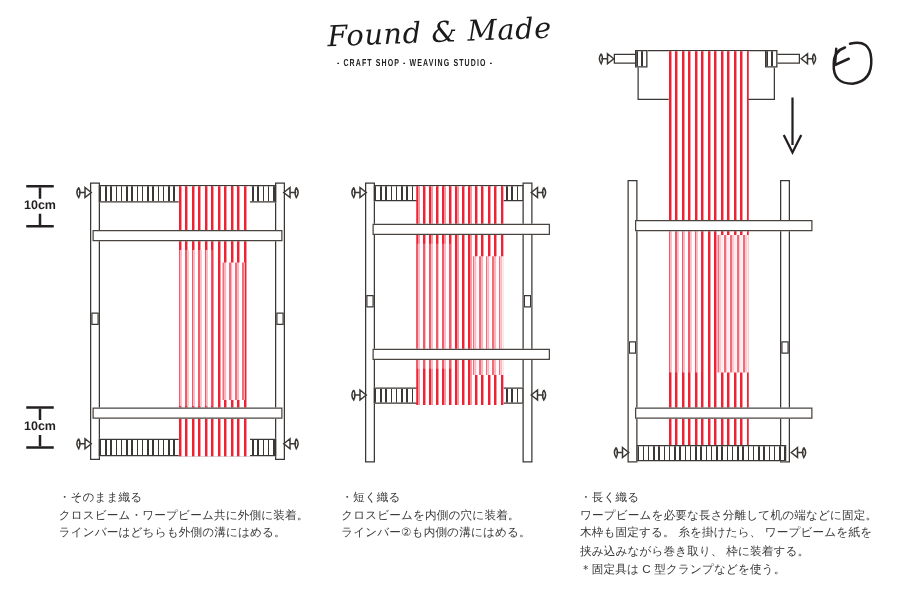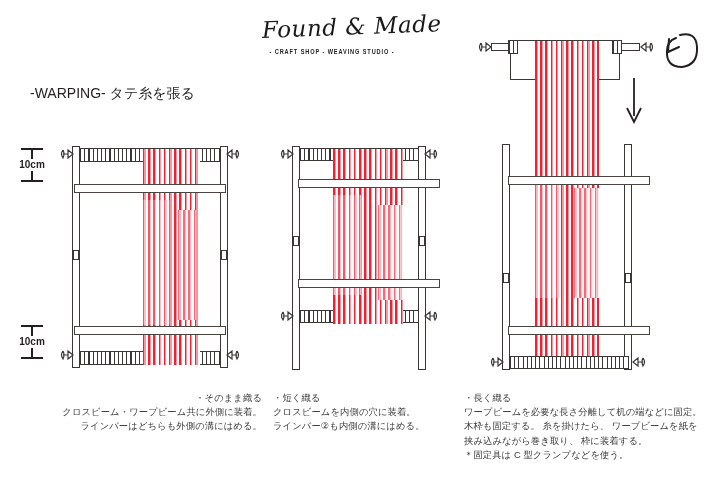--- a/index.html
+++ b/index.html
@@ -91,21 +91,20 @@
 <body>
 
 <div class="page">
 
 
   <div class="logo-wrap">
     <div class="logo-script">Found &amp; Made</div>
     <div class="logo-sub">- CRAFT SHOP - WEAVING STUDIO -</div>
   </div>
 
-  <div class="subtitle">-WARPING- タテ糸を張る</div>
 
   <div class="dim" style="left:10px;top:148px;">
     <div class="bar"></div>
     <div class="stem" style="height:9px;"></div>
     <div class="lbl">10cm</div>
     <div class="stem" style="height:9px;"></div>
     <div class="bar"></div>
   </div>
 
   <div class="dim" style="left:10px;top:325px;">
@@ -247,21 +246,21 @@
     </div>
   </div>
 
   <div class="rot-arrow" style="left:660px;top:27px;">
     <svg width="44" height="46" viewBox="0 0 44 46">
       <path d="M20 8 Q36 4 37 20 Q38 38 22 40 Q6 40 7 24 Q7 14 16 11" fill="none" stroke="#231f20" stroke-width="2" stroke-linecap="round"></path>
       <path d="M9 12 L8 25 L19 20" fill="none" stroke="#231f20" stroke-width="2" stroke-linecap="round" stroke-linejoin="round"></path>
     </svg>
   </div>
 
-  <div class="caption" style="left:47px;top:391px;width:215px;text-align:right;">・そのまま織る
+  <div class="caption" style="left:47px;top:391px;width:215px;">・そのまま織る
 クロスビーム・ワープビーム共に外側に装着。
 ラインバーはどちらも外側の溝にはめる。</div>
 
   <div class="caption" style="left:464px;top:391px;width:252px;">・長く織る
 ワープビームを必要な長さ分離して机の端などに固定。
 木枠も固定する。 糸を掛けたら、 ワープビームを紙を
 挟み込みながら巻き取り、 枠に装着する。
 ＊固定具は C 型クランプなどを使う。</div>
 
   <div class="caption" style="left:273px;top:391px;width:190px;">・短く織る

